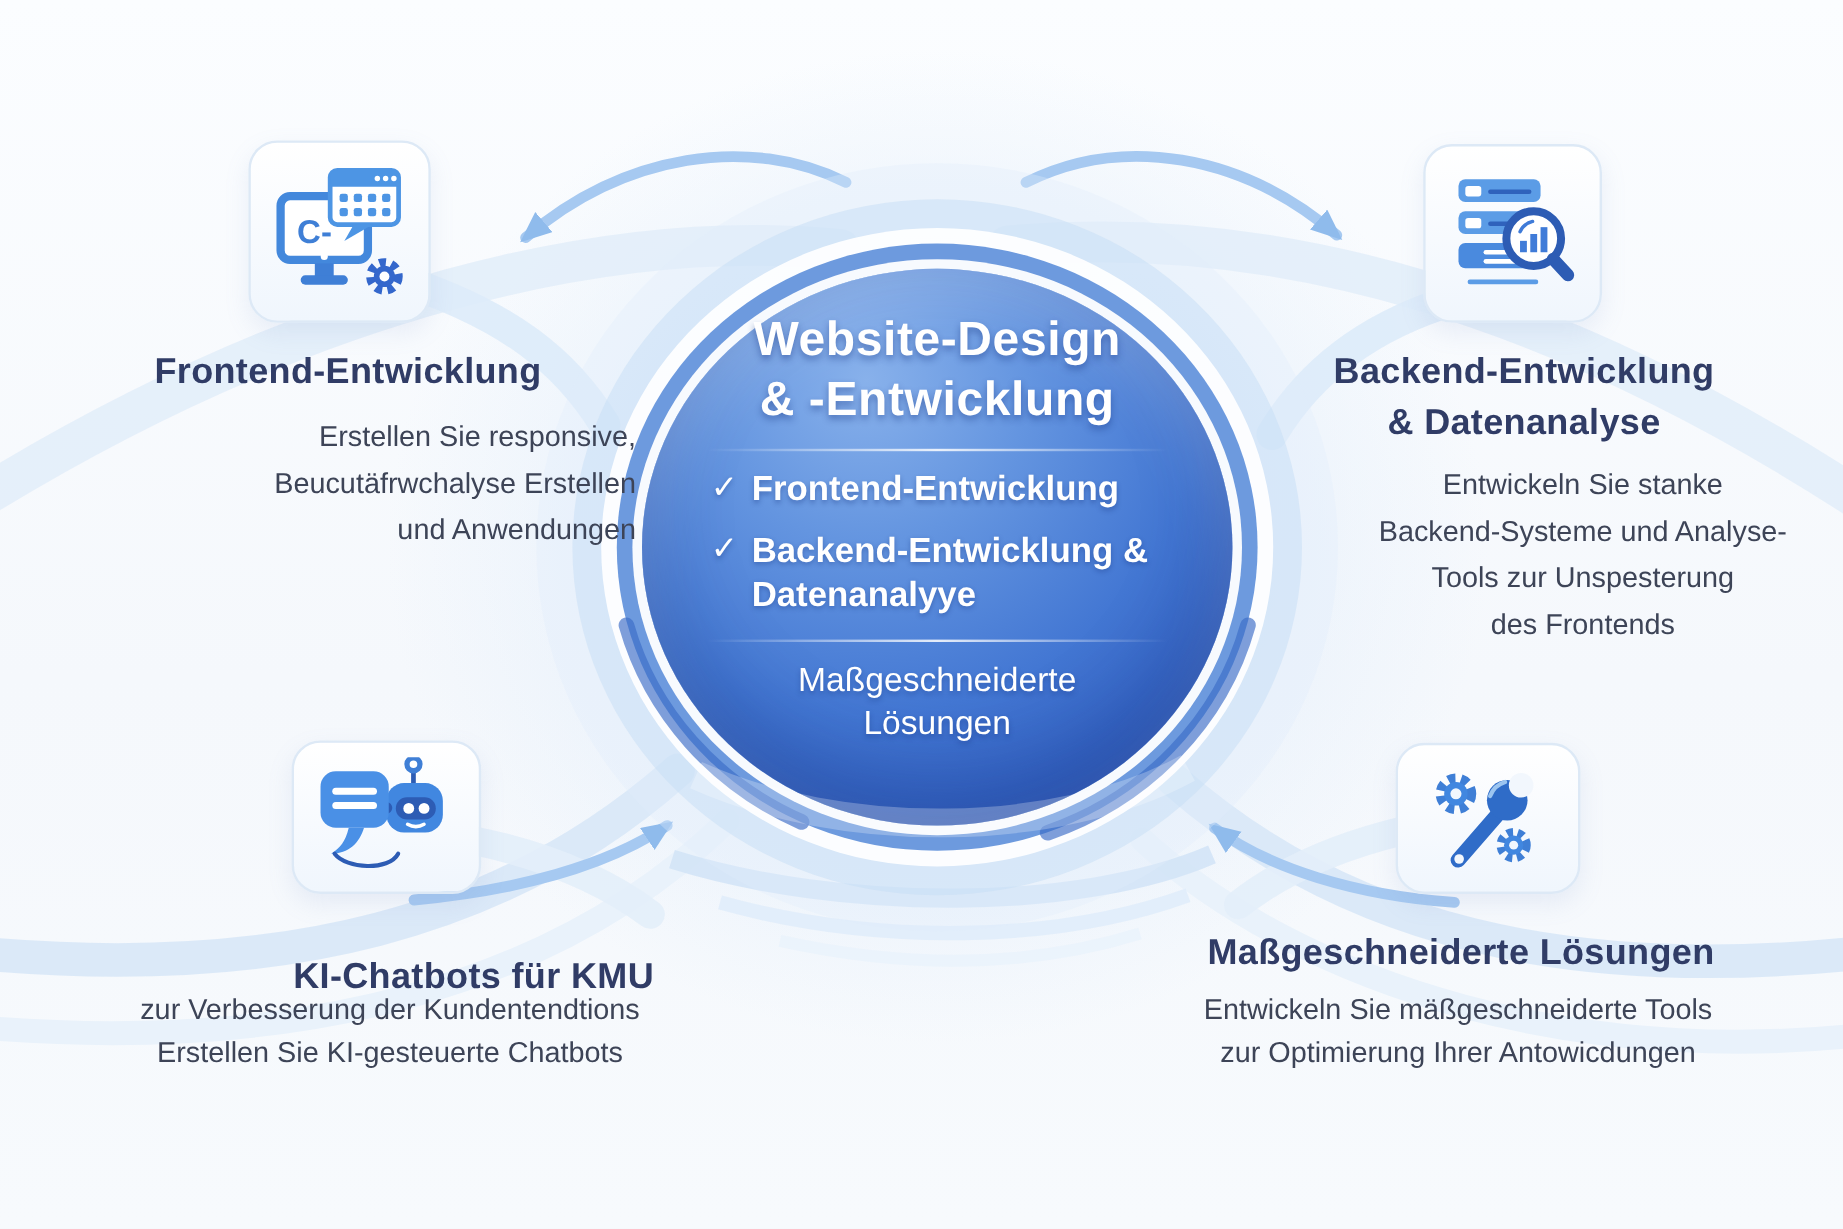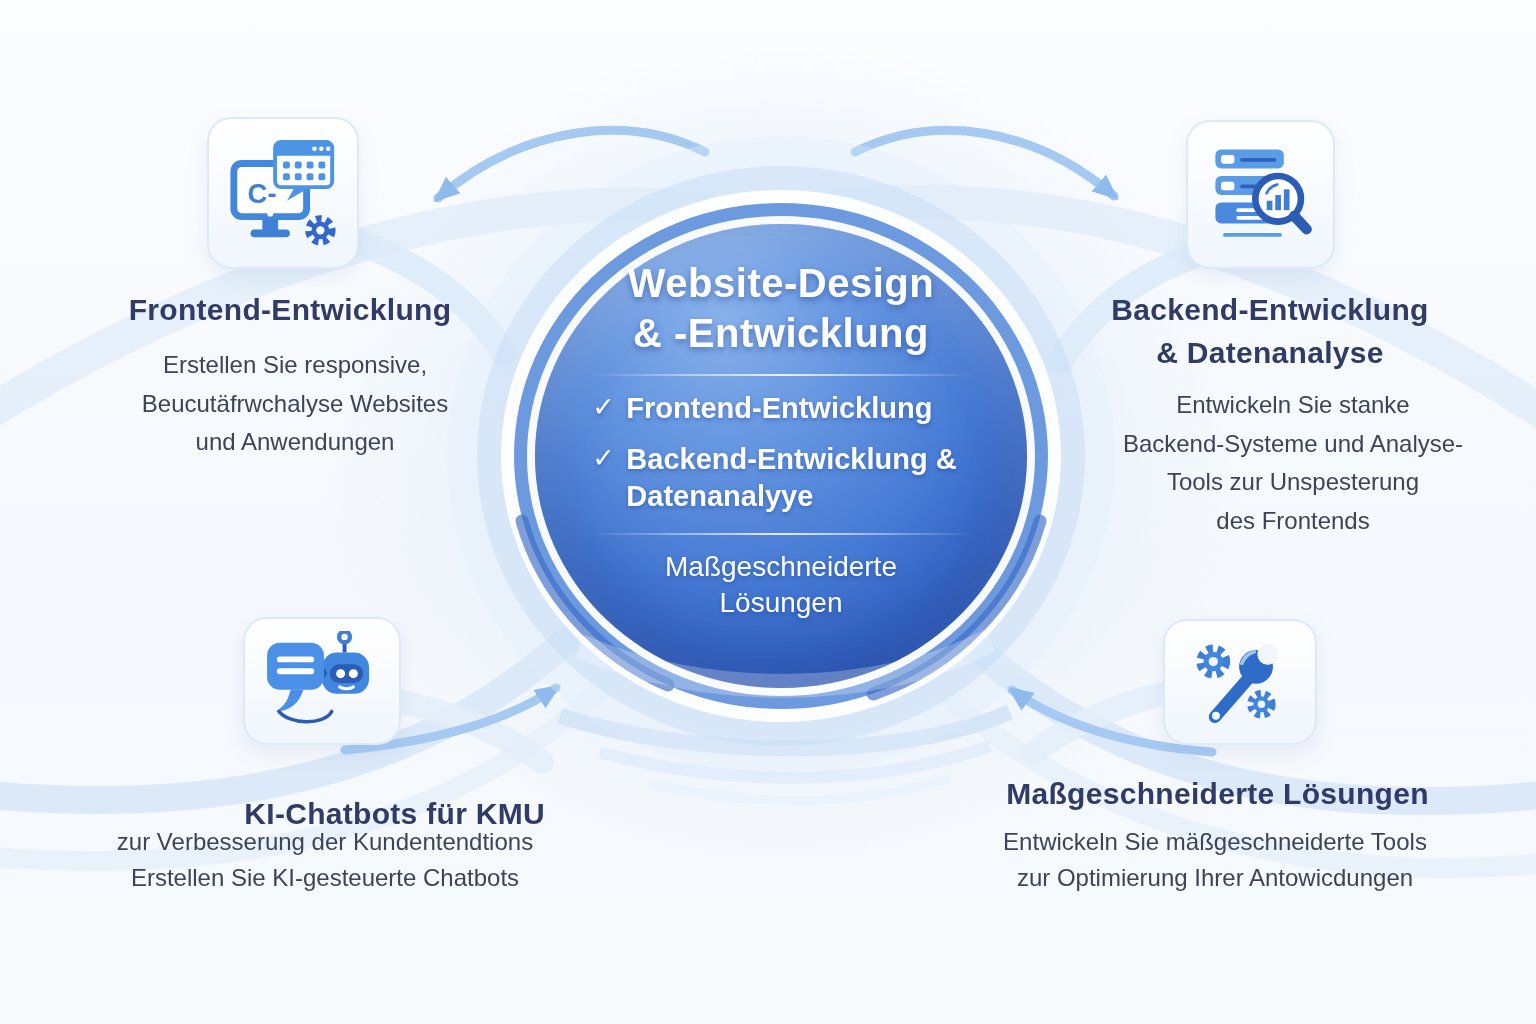--- a/index.html
+++ b/index.html
@@ -146,23 +146,23 @@
       <g>
         <circle cx="98" cy="98" r="11" fill="none" stroke="#3467cc" stroke-width="9" stroke-dasharray="5.2 4.3"></circle>
         <circle cx="98" cy="98" r="9" fill="#3467cc"></circle>
         <circle cx="98" cy="98" r="4.2" fill="#ffffff"></circle>
       </g>
     </svg>
   </div>
   <div class="node-title" style="left:70px;top:288px;width:440px;">
     <span>Frontend-Entwicklung</span>
   </div>
-  <div class="node-body lh38" style="left:60px;top:346px;width:470px;">
+  <div class="node-body lh38" style="left:60px;top:346px;width:470px;text-align:right;">
     <span>Erstellen Sie responsive,</span>
-    <span>Beucutäfrwchalyse Websites</span>
+    <span>Beucutäfrwchalyse Erstellen</span>
     <span>und Anwendungen</span>
   </div>
 
   <div class="tile" style="left:1186px;top:120px;width:145px;height:145px;">
     <svg width="114" height="114" viewBox="0 0 120 120">
       <rect x="12" y="12" width="72" height="20" rx="6" fill="#5b9ce6"></rect>
       <rect x="18" y="18" width="14" height="9" rx="2.5" fill="#ffffff"></rect>
       <rect x="38" y="21" width="38" height="4" rx="2" fill="#2f62bc"></rect>
       <rect x="12" y="40" width="64" height="20" rx="6" fill="#5b9ce6"></rect>
       <rect x="18" y="46" width="14" height="9" rx="2.5" fill="#ffffff"></rect>
@@ -178,21 +178,21 @@
         <rect x="84" y="54" width="6" height="22" fill="#3f7bd8"></rect>
         <path d="M66 58 Q69 51 77 49" stroke="#3f7bd8" stroke-width="3" fill="none" stroke-linecap="round"></path>
         <line x1="95" y1="82" x2="108" y2="96" stroke="#2d5cb4" stroke-width="11" stroke-linecap="round"></line>
       </g>
     </svg>
   </div>
   <div class="node-title" style="left:1060px;top:288px;width:420px;">
     <span>Backend-Entwicklung</span>
     <span>&amp; Datenanalyse</span>
   </div>
-  <div class="node-body lh38" style="left:1078px;top:386px;width:430px;text-align:center;">
+  <div class="node-body lh38" style="left:1104px;top:386px;width:430px;text-align:center;">
     <span>Entwickeln Sie stanke</span>
     <span>Backend-Systeme und Analyse-</span>
     <span>Tools zur Unspesterung</span>
     <span>des Frontends</span>
   </div>
 
   <div class="tile" style="left:243px;top:617px;width:154px;height:124px;">
     <svg width="118" height="100" viewBox="0 0 120 102">
       <g>
         <rect x="81" y="8" width="4" height="14" fill="#2d5cb4"></rect>

